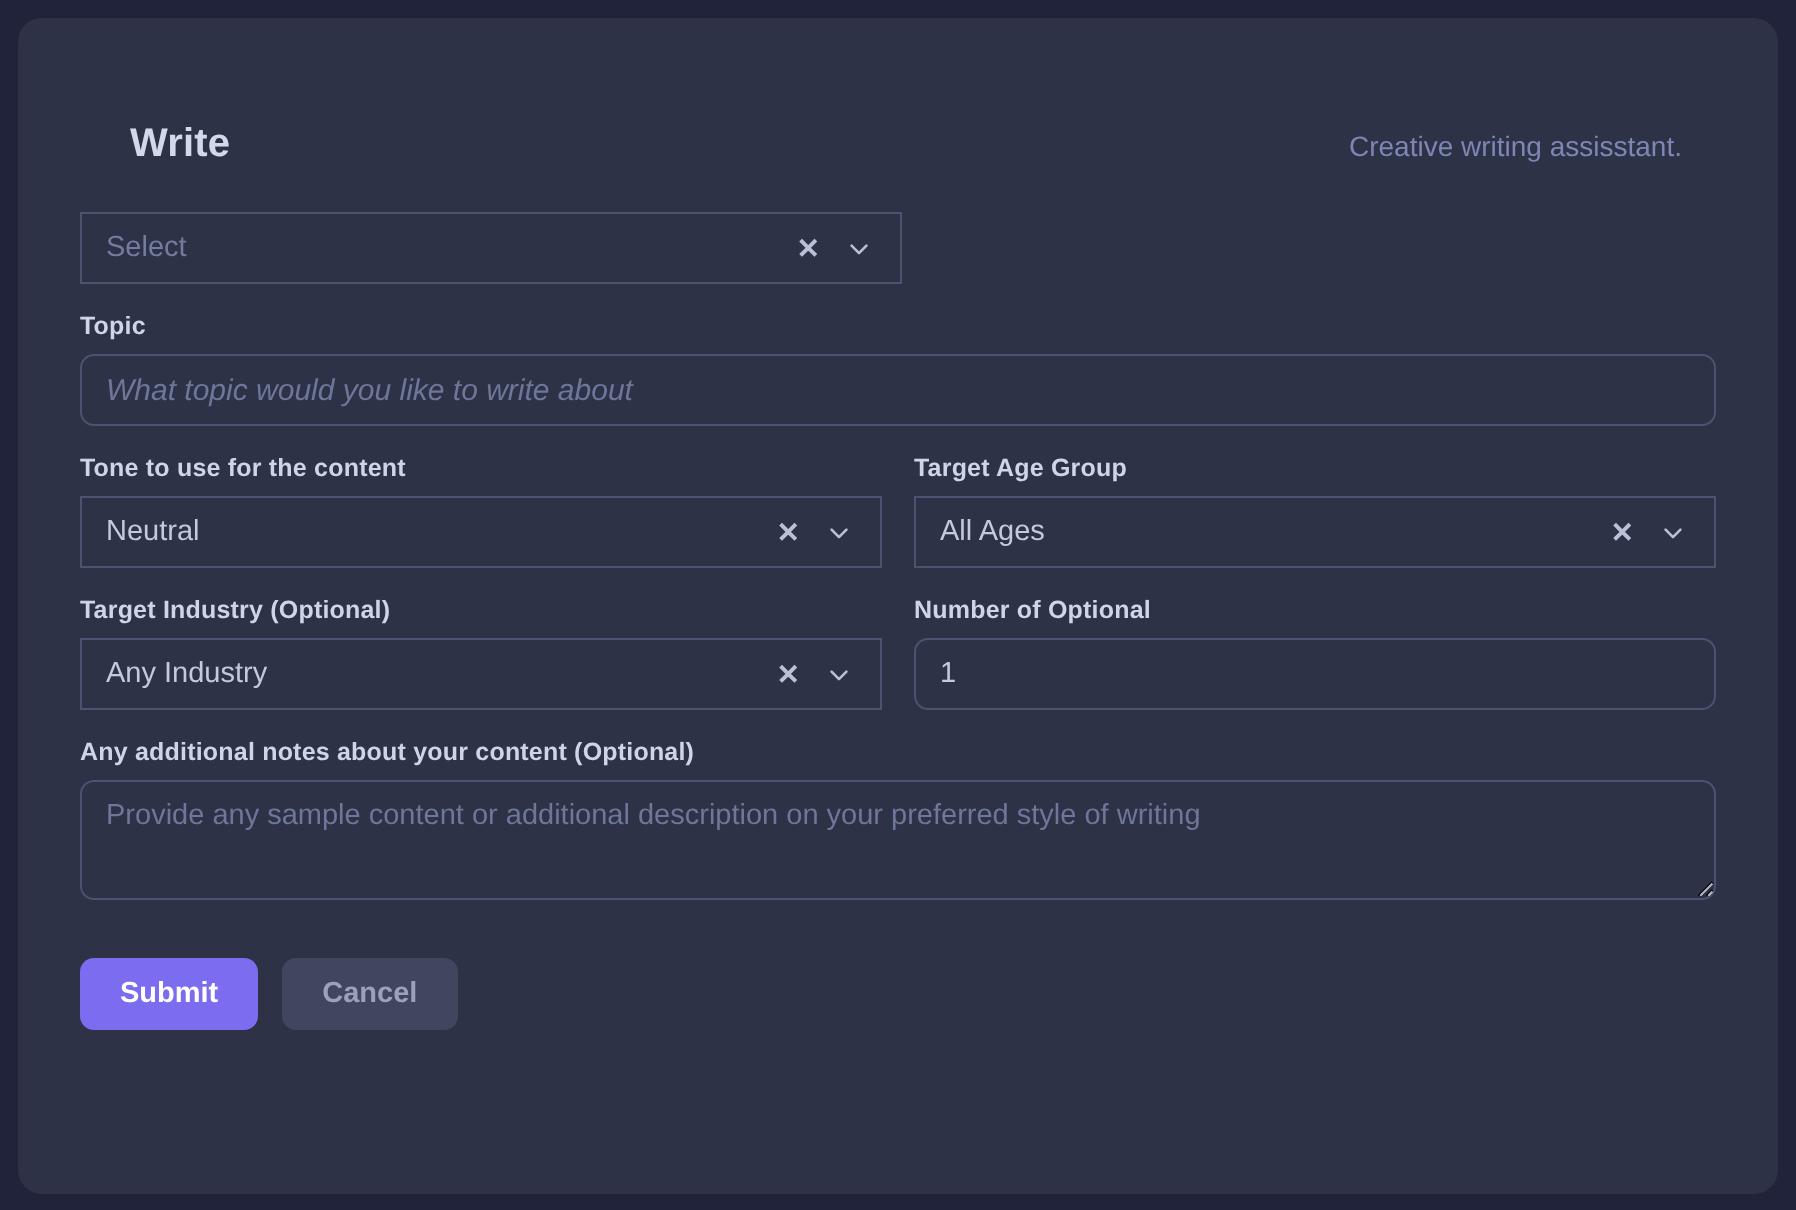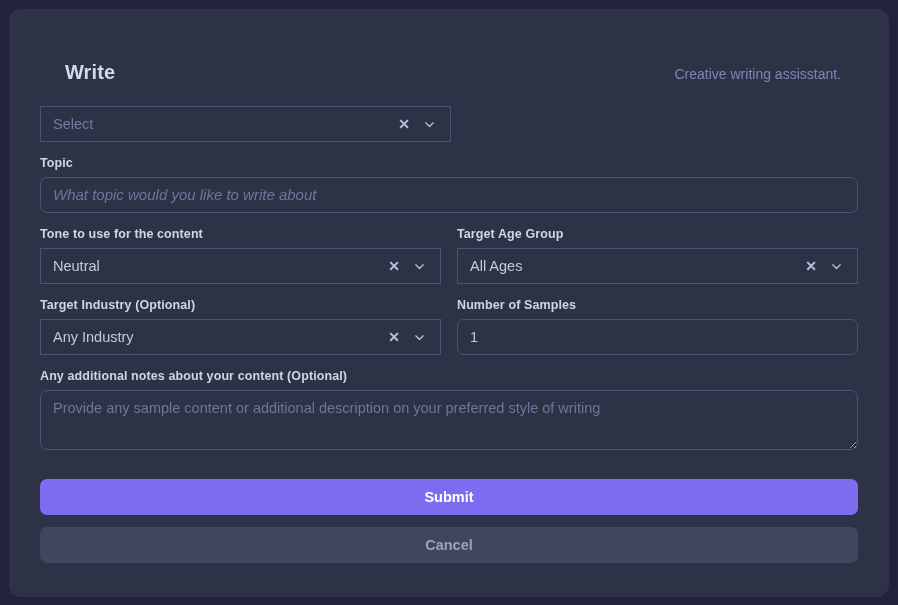--- a/index.html
+++ b/index.html
@@ -128,21 +128,20 @@
     padding: 9px 12px;
     outline: none;
     resize: vertical;
     display: block;
   }
   .notes-area::placeholder { color: #6e769a; }
   .actions {
     display: flex;
     gap: 12px;
     margin-top: 29px;
-    flex-direction: column;
   }
   .btn {
     border: none;
     border-radius: 7px;
     font-family: "Liberation Sans", sans-serif;
     font-size: 14.5px;
     font-weight: bold;
     cursor: pointer;
     height: 36px;
     padding: 0 20px;
@@ -233,21 +232,21 @@
                 <svg viewBox="0 0 14 14" width="13" height="13">
                     <path d="M3 5.2 L7 9.2 L11 5.2" fill="none" stroke="#b9c0d8" stroke-width="1.4" stroke-linecap="round" stroke-linejoin="round"></path>
                   </svg>
               </span>
             </span>
           </div>
         </div>
       </div>
       <div class="col">
         <div class="field-block">
-          <label class="field-label">Number of Samples</label>
+          <label class="field-label">Number of Optional</label>
           <input class="text-input" type="text" value="1" style="">
         </div>
       </div>
     </div>
 
     <div class="field-block">
       <label class="field-label">Any additional notes about your content (Optional)</label>
       <textarea class="notes-area" placeholder="Provide any sample content or additional description on your preferred style of writing" style=""></textarea>
     </div>
 

